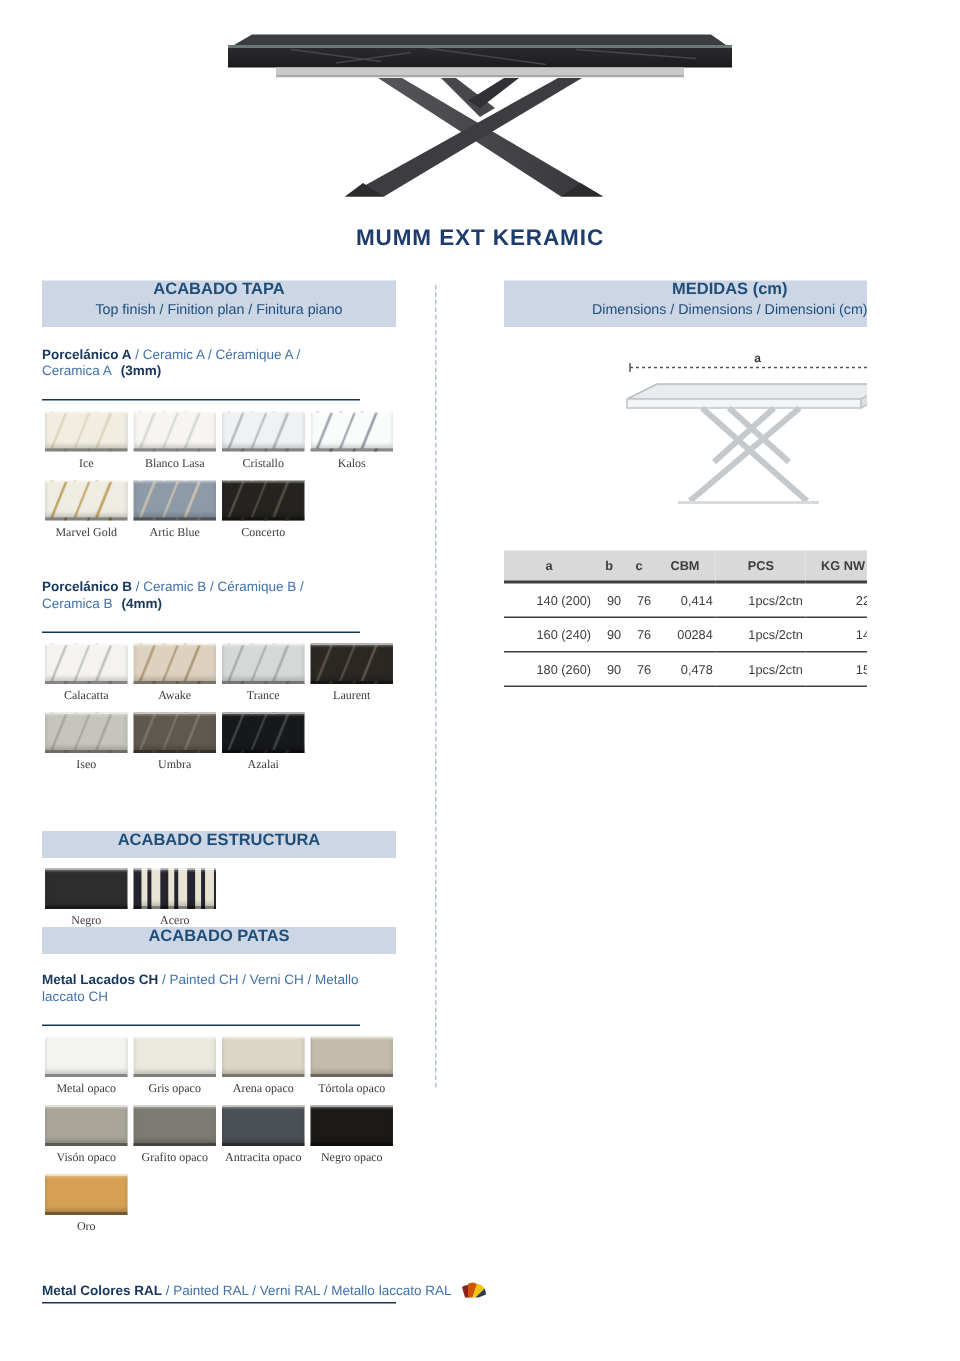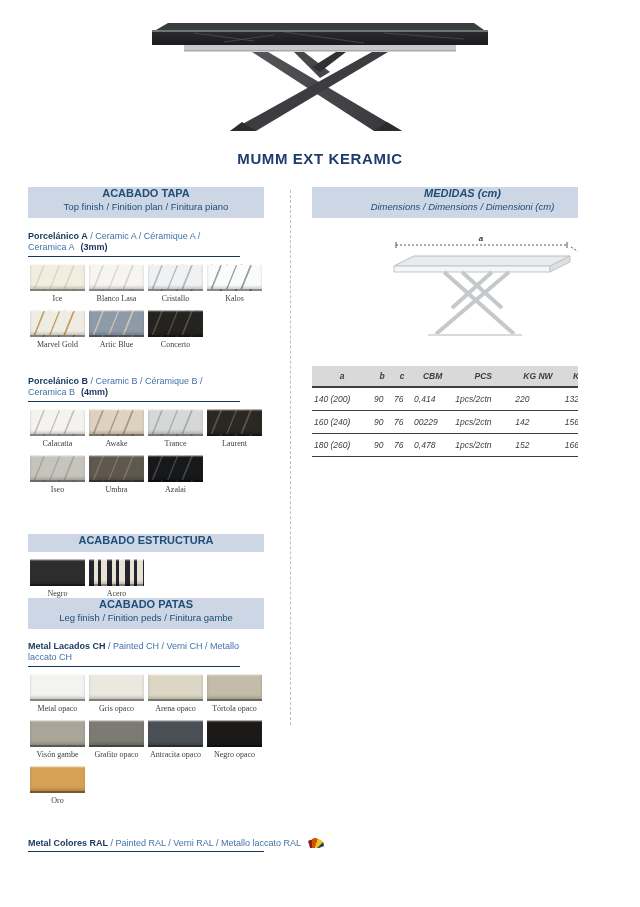--- a/index.html
+++ b/index.html
@@ -7,46 +7,46 @@
   .page{position:relative;width:578px;height:907px;overflow:hidden;background:#fff;}
 
   
   .hero{position:absolute;top:6px;left:0;width:640px;text-align:center;}
   .hero svg{display:block;margin:0 auto;}
   .product-title{margin-top:6px;color:#1e3c6e;font-weight:bold;font-size:15px;letter-spacing:.6px;}
 
   
   .left-col{position:absolute;left:28px;top:187px;width:236px;}
   .v-divider{position:absolute;left:290px;top:190px;height:535px;width:0;border-left:1px dashed #b3c0cd;}
-  .right-col{position:absolute;left:312px;top:187px;width:301px;font-style:italic;}
+  .right-col{position:absolute;left:336px;top:187px;width:301px;}
 
   .section-header{background:#ccd6e5;text-align:center;color:#1f4e79;padding:0 2px 5px 2px;}
   .hd-title{font-weight:bold;font-size:11px;line-height:13px;}
   .hd-sub{font-size:9.5px;line-height:12px;margin-top:1px;}
 
-  .group-label{font-size:9px;line-height:11px;color:#4272a8;border-bottom:1.5px solid #17365d;padding-bottom:3px;width:212px;}
+  .group-label{font-size:9px;line-height:11px;color:#4272a8;border-bottom:1.5px solid #17365d;padding-bottom:13px;width:212px;}
   .group-label .gl-bold{color:#17365d;font-weight:bold;}
   .group-label .gl-suffix{color:#17365d;font-weight:bold;margin-left:6px;}
   .mt14{margin-top:13px;}
   .mt28{margin-top:27px;}
   .mt40{margin-top:40px;}
   .mt36{}
   .mt32{margin-top:31px;}
   .mt12{margin-top:12px;}
 
   .sw-grid{display:flex;flex-wrap:wrap;width:236px;}
   .sw-item{width:59px;text-align:center;margin-top:7px;font-family:Liberation Serif, serif;}
   .sw-tile{width:55px;height:24px;margin:0 auto;border-top:1px solid rgba(255,255,255,.65);border-bottom:2px solid rgba(0,0,0,.45);box-shadow:inset 0 1px 1px rgba(255,255,255,.25), inset 0 -2px 3px rgba(0,0,0,.18);}
   .sw-label{font-size:8px;color:#3c3c3c;margin-top:3px;line-height:9px;}
 
   
   .diagram-wrap{margin-top:12px;margin-left:52px;}
   .dim-table{width:100%;border-collapse:collapse;font-size:8.5px;color:#3d3d3d;margin-top:12px;}
   .dim-table th{background:#d9d9d9;font-weight:bold;text-align:center;padding:5px 2px;border-bottom:2px solid #3f3f3f;}
-  .dim-table td{text-align:left;padding:6px 2px;border-bottom:1.5px solid #3f3f3f;}
+  .dim-table td{text-align:right;padding:6px 2px;border-bottom:1.5px solid #3f3f3f;}
 
   .ral-label-row{display:flex;align-items:flex-end;border-bottom:1.5px solid #17365d;padding-bottom:2px;width:236px;}
   .ral-label-row .group-label{border-bottom:none;padding-bottom:0;width:auto;flex:0 0 auto;}
   .ral-icon{margin-left:6px;flex:0 0 auto;}
 </style>
 </head>
 <body>
 
 <div class="page">
 
@@ -164,21 +164,20 @@
           <div class="sw-label">Negro</div>
         </div>
         <div class="sw-item">
           <div class="sw-tile" style="background: repeating-linear-gradient(90deg, rgb(35, 36, 46) 0px, rgb(35, 36, 46) 5px, rgb(233, 227, 211) 5px, rgb(233, 227, 211) 9px, rgb(35, 36, 46) 9px, rgb(35, 36, 46) 12px, rgb(233, 227, 211) 12px, rgb(233, 227, 211) 18px);"></div>
           <div class="sw-label">Acero</div>
         </div>
       </div>
 
     <div class="section-header mt36">
       <div class="hd-title">ACABADO PATAS</div>
-      <div class="hd-sub">Leg finish / Finition peds / Finitura gambe</div>
     </div>
 
     <div class="group-label mt12">
       <span class="gl-bold">Metal Lacados CH</span><span> / Painted CH / Verni CH / Metallo laccato CH</span>
     </div>
     <div class="sw-grid">
         <div class="sw-item">
           <div class="sw-tile" style="background: rgb(243, 243, 241);"></div>
           <div class="sw-label">Metal opaco</div>
         </div>
@@ -189,21 +188,21 @@
         <div class="sw-item">
           <div class="sw-tile" style="background: rgb(220, 215, 197);"></div>
           <div class="sw-label">Arena opaco</div>
         </div>
         <div class="sw-item">
           <div class="sw-tile" style="background: rgb(196, 188, 170);"></div>
           <div class="sw-label">Tórtola opaco</div>
         </div>
         <div class="sw-item">
           <div class="sw-tile" style="background: rgb(169, 165, 152);"></div>
-          <div class="sw-label">Visón gambe</div>
+          <div class="sw-label">Visón opaco</div>
         </div>
         <div class="sw-item">
           <div class="sw-tile" style="background: rgb(124, 123, 115);"></div>
           <div class="sw-label">Grafito opaco</div>
         </div>
         <div class="sw-item">
           <div class="sw-tile" style="background: rgb(75, 80, 86);"></div>
           <div class="sw-label">Antracita opaco</div>
         </div>
         <div class="sw-item">
@@ -290,21 +289,21 @@
             <td>76</td>
             <td>0,414</td>
             <td>1pcs/2ctn</td>
             <td>220</td>
             <td>132</td>
           </tr>
           <tr>
             <td>160 (240)</td>
             <td>90</td>
             <td>76</td>
-            <td>00229</td>
+            <td>00284</td>
             <td>1pcs/2ctn</td>
             <td>142</td>
             <td>156</td>
           </tr>
           <tr>
             <td>180 (260)</td>
             <td>90</td>
             <td>76</td>
             <td>0,478</td>
             <td>1pcs/2ctn</td>

